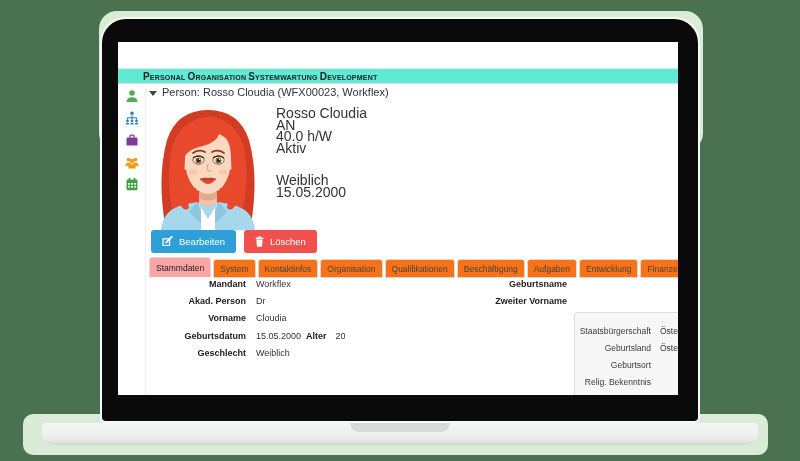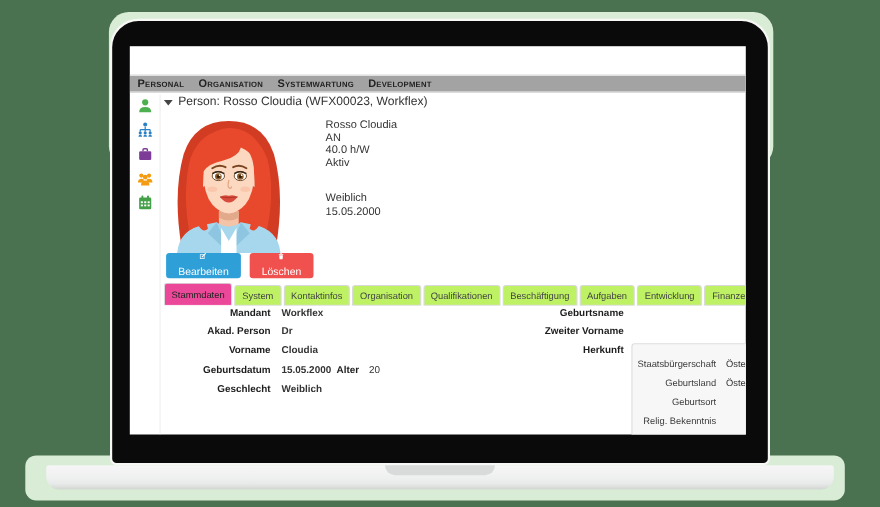--- a/index.html
+++ b/index.html
@@ -19,57 +19,57 @@
     border-radius:3px 3px 12px 12px;}
   .base-notch{position:absolute;left:308px;top:0;width:100px;height:9px;background:#d8dbda;border-radius:0 0 9px 9px;}
 
   
   .screen{position:absolute;left:16px;top:23px;width:560px;height:353px;background:#fff;overflow:hidden;color:#333;}
 
   .app-header{position:absolute;left:0;top:0;width:100%;height:26px;display:flex;align-items:center;gap:6px;
     padding-left:5px;box-sizing:border-box;background:#fff;}
   .brand{font-size:11px;color:#1c1c1c;}
 
-  .menubar{position:absolute;left:0;top:26px;width:100%;height:16px;background:#a3a3a3;
-    border-top:1px solid #e7e7e7;border-bottom:1px solid #ddd;display:flex;align-items:center;gap:13px;
-    padding-left:7px;box-sizing:border-box;}
+  .menubar{position:absolute;left:0;top:26px;width:100%;height:16px;background:#5eead4;
+    border-top:1px solid #e7e7e7;border-bottom:1px solid #ddd;display:flex;align-items:center;gap:2px;
+    padding-left:25px;box-sizing:border-box;}
   .menu-item{font-size:10px;font-weight:700;font-variant:small-caps;color:#222;letter-spacing:.2px;cursor:pointer;}
 
   .sidebar{position:absolute;left:0;top:44px;width:28px;height:309px;display:flex;flex-direction:column;
     align-items:center;gap:8px;padding-top:3px;box-sizing:border-box;border-right:1px solid #efefef;}
   .side-icon{width:14px;height:14px;cursor:pointer;}
 
   .page-title{position:absolute;left:31px;top:44px;display:flex;align-items:center;gap:5px;
     font-size:11px;color:#333;}
   .caret{width:0;height:0;border-left:4px solid transparent;border-right:4px solid transparent;
     border-top:5px solid #444;cursor:pointer;margin-top:2px;}
 
   .avatar{position:absolute;left:33px;top:64px;width:114px;height:124px;}
-  .summary{position:absolute;left:158px;top:66px;font-size:10px;line-height:11.5px;color:#333;margin-left:20px;}
+  .summary{position:absolute;left:158px;top:66px;font-size:14px;line-height:11.5px;color:#333;}
   .summary .gap{height:21px;}
 
   .btn-row{position:absolute;left:33px;top:188px;display:flex;gap:8px;}
   .btn{display:inline-flex;align-items:center;gap:6px;height:23px;padding:0 11px;border-radius:3px;
-    color:#fff;font-size:9.5px;border:none;cursor:pointer;font-family:inherit;flex-direction:column;}
+    color:#fff;font-size:9.5px;border:none;cursor:pointer;font-family:inherit;}
   .btn-edit{background:var(--edit_button,#2f9fd8);}
   .btn-delete{background:var(--delete_button,#f0514e);justify-content:flex-end;}
 
   .tab-bar{position:absolute;left:31px;top:215px;width:529px;height:21px;display:flex;gap:2px;overflow:hidden;align-items:flex-end;}
-  .tab{flex:0 0 auto;font-size:8.5px;color:#444;background:#bef264;border:1px solid #d9d9d9;
+  .tab{flex:0 0 auto;font-size:8.5px;color:#444;background:#f97316;border:1px solid #d9d9d9;
     border-radius:3px 3px 0 0;padding:0 6px;display:flex;align-items:center;cursor:pointer;
     white-space:nowrap;height:19px;box-sizing:border-box;}
-  .tab.active{background:#ec4899;border-bottom-color:#fff;color:#222;height:21px;}
+  .tab.active{background:#fca5a5;border-bottom-color:#fff;color:#222;height:21px;}
 
   .form-col{position:absolute;font-size:9px;}
   .form-left{left:20px;top:237px;}
   .form-right{left:330px;top:237px;}
   .frow{display:flex;align-items:flex-start;height:17.2px;}
   .flabel{width:108px;text-align:right;font-weight:700;color:#1d1d1d;flex:0 0 auto;}
   .form-right .flabel{width:119px;}
-  .fvalue{margin-left:10px;color:#333;white-space:nowrap;font-weight:bold;}
+  .fvalue{margin-left:10px;color:#333;white-space:nowrap;}
   .fvalue.fixed{width:44px;flex:0 0 auto;}
   .flabel2{font-weight:700;color:#1d1d1d;margin-left:6px;}
   .fvalue2{margin-left:9px;}
 
   .herkunft-panel{position:absolute;left:456px;top:270px;width:236px;height:86px;background:#f7f7f7;
     border:1px solid #ddd;border-radius:3px;padding-top:9px;box-sizing:border-box;font-size:8.5px;}
   .prow{display:flex;align-items:center;height:17.2px;}
   .plabel{width:76px;text-align:right;color:#3a3a3a;flex:0 0 auto;}
   .pvalue{margin-left:9px;color:#333;white-space:nowrap;}
 </style>
@@ -240,24 +240,20 @@
         </div>
       <div class="form-col form-right">
           <div class="frow">
             <span class="flabel">Geburtsname</span>
             <span class="fvalue"></span>
           </div>
           <div class="frow">
             <span class="flabel">Zweiter Vorname</span>
             <span class="fvalue"></span>
           </div>
-          <div class="frow">
-            <span class="flabel">Herkunft</span>
-            <span class="fvalue"></span>
-          </div>
         </div>
       <div class="herkunft-panel">
           <div class="prow">
             <span class="plabel">Staatsbürgerschaft</span>
             <span class="pvalue">Österrei</span>
           </div>
           <div class="prow">
             <span class="plabel">Geburtsland</span>
             <span class="pvalue">Österrei</span>
           </div>

